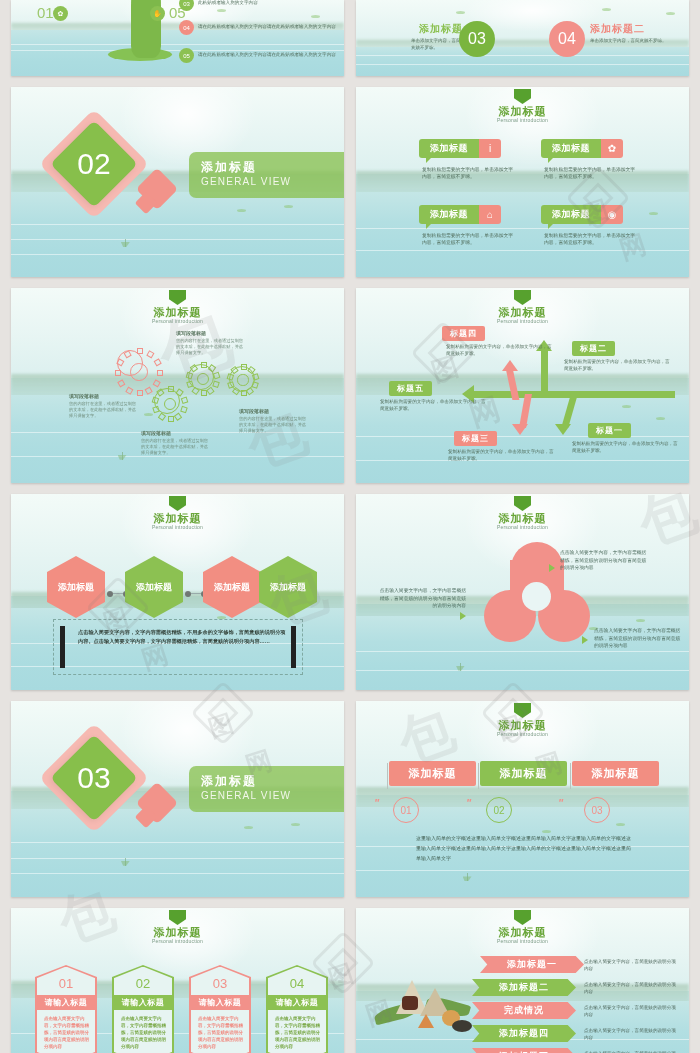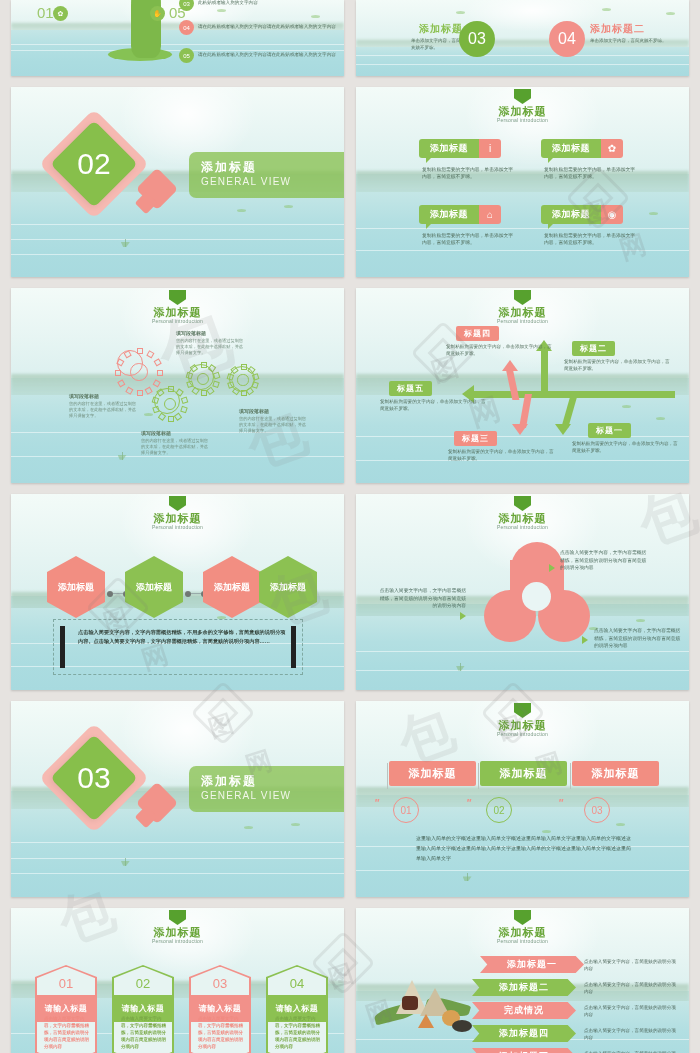--- a/index.html
+++ b/index.html
@@ -143,21 +143,21 @@
   .tick{position:absolute;width:1px;height:26px;background:#b9c4c0;}
   .qmark{position:absolute;font-size:11px;font-weight:bold;font-style:italic;}
   .btm{position:absolute;left:60px;top:132px;width:215px;font-size:5px;color:#3d5a4c;line-height:10px;}
 
   
   .hext{position:absolute;width:62px;height:100px;
     clip-path:polygon(50% 0,100% 12%,100% 88%,50% 100%,0 88%,0 12%);}
   .hext .inner{position:absolute;inset:1.6px;background:#e7f4f2;
     clip-path:polygon(50% 0,100% 12%,100% 88%,50% 100%,0 88%,0 12%);}
   .hext .n{position:absolute;left:0;right:0;top:11px;text-align:center;font-size:13px;}
-  .hext .lb{position:absolute;left:2px;right:2px;top:30px;height:27px;color:#fff;
+  .hext .lb{position:absolute;left:2px;right:2px;top:30px;height:15px;color:#fff;
     font-size:8px;font-weight:bold;display:flex;align-items:center;justify-content:center;letter-spacing:.5px;}
   .hext .dd{position:absolute;left:9px;right:7px;top:50px;font-size:4.5px;line-height:7px;font-weight:bold;}
 
   
   .arrl{position:absolute;height:17px;width:104px;color:#fff;font-size:9px;font-weight:bold;
     display:flex;align-items:center;justify-content:center;letter-spacing:1px;
     clip-path:polygon(0 0,92% 0,100% 50%,92% 100%,0 100%,7% 50%);}
   .arrd{position:absolute;font-size:4.6px;color:#4b6458;line-height:7px;width:92px;}
   .food{position:absolute;left:18px;top:68px;width:105px;height:62px;}
   .food .zong{position:absolute;background:#ddd2b8;}
@@ -399,21 +399,21 @@
     <div style="position:absolute;left:106px;top:97px;width:0;height:0;border-right:12px solid #8cc152;border-top:9px solid transparent;border-bottom:9px solid transparent;"></div>
     <div style="position:absolute;left:185px;top:60px;width:7px;height:48px;background:#8cc152;"></div>
     <div style="position:absolute;left:180px;top:52px;width:0;height:0;border-bottom:11px solid #8cc152;border-left:8px solid transparent;border-right:8px solid transparent;"></div>
     <div style="position:absolute;left:210px;top:106px;width:7px;height:34px;background:#8cc152;transform:skewX(-16deg);"></div>
     <div style="position:absolute;left:199px;top:136px;width:0;height:0;border-top:11px solid #8cc152;border-left:8px solid transparent;border-right:8px solid transparent;"></div>
     <div style="position:absolute;left:153px;top:80px;width:7px;height:32px;background:#f2918a;transform:skewX(12deg);"></div>
     <div style="position:absolute;left:146px;top:72px;width:0;height:0;border-bottom:11px solid #f2918a;border-left:8px solid transparent;border-right:8px solid transparent;"></div>
     <div style="position:absolute;left:166px;top:106px;width:7px;height:34px;background:#f2918a;transform:skewX(-10deg);"></div>
     <div style="position:absolute;left:156px;top:136px;width:0;height:0;border-top:11px solid #f2918a;border-left:8px solid transparent;border-right:8px solid transparent;"></div>
 
-    <div class="alab pink" style="left:100px;top:38px">标题四</div>
+    <div class="alab pink" style="left:86px;top:38px">标题四</div>
     <div class="adesc" style="left:90px;top:56px">复制粘贴您需要的文字内容，单击添加文字内容，言简意赅不罗嗦。</div>
     <div class="alab green" style="left:216px;top:53px">标题二</div>
     <div class="adesc" style="left:208px;top:71px">复制粘贴您需要的文字内容，单击添加文字内容，言简意赅不罗嗦。</div>
     <div class="alab green" style="left:33px;top:93px">标题五</div>
     <div class="adesc" style="left:24px;top:111px">复制粘贴您需要的文字内容，单击添加文字内容，言简意赅不罗嗦。</div>
     <div class="alab pink" style="left:98px;top:143px">标题三</div>
     <div class="adesc" style="left:92px;top:161px">复制粘贴您需要的文字内容，单击添加文字内容，言简意赅不罗嗦。</div>
     <div class="alab green" style="left:232px;top:135px">标题一</div>
     <div class="adesc" style="left:216px;top:153px">复制粘贴您需要的文字内容，单击添加文字内容，言简意赅不罗嗦。</div>
   </div>

